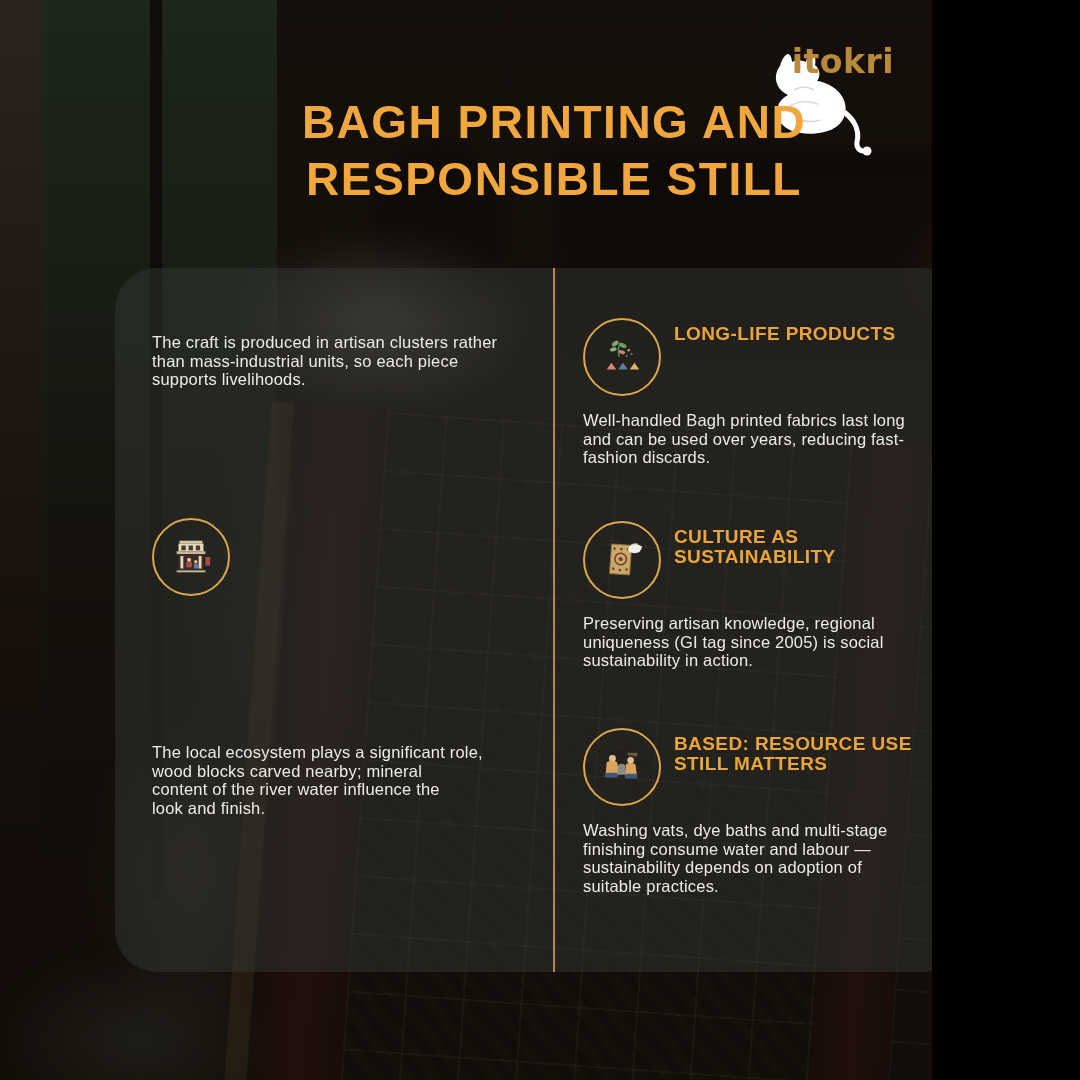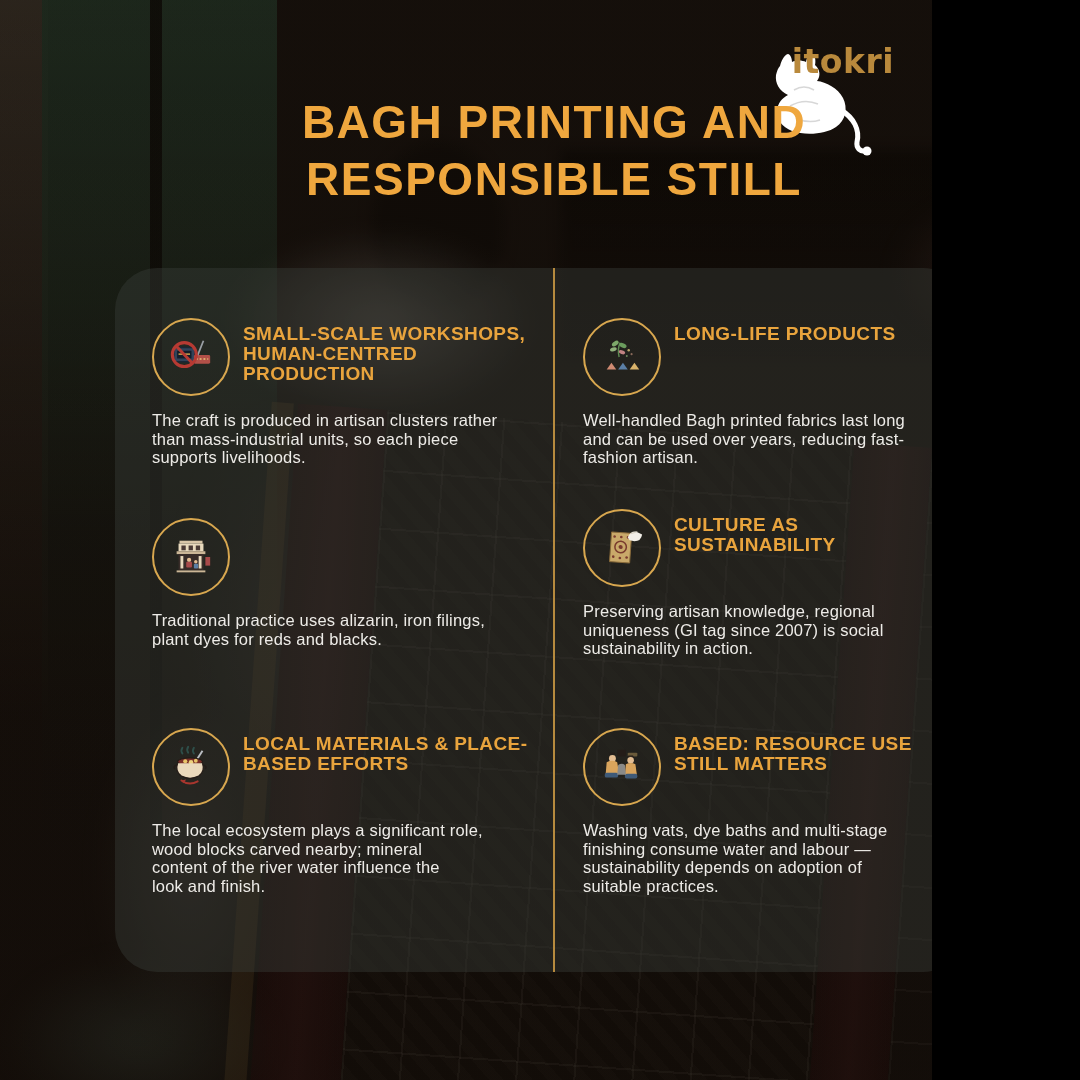--- a/index.html
+++ b/index.html
@@ -57,21 +57,21 @@
   .tiger{position:absolute;left:746px;top:50px;z-index:4;}
   .title{position:absolute;left:0;top:94px;width:1080px;z-index:5;margin:0;
          text-align:center;color:#efa73e;font-weight:800;font-size:46px;line-height:57px;
          letter-spacing:1.5px;font-family:"Liberation Sans",sans-serif;padding-left:28px;}
   .panel{position:absolute;left:115px;top:268px;width:850px;height:704px;z-index:3;
          background:rgba(58,61,57,.42);border-radius:42px;}
   .divider{position:absolute;left:438px;top:0;width:2px;height:704px;background:#b68a3e;}
 
   .cell{position:absolute;width:396px;}
   .c1{left:37px;top:50px;}  .c2{left:468px;top:50px;}
-  .c3{left:37px;top:250px;} .c4{left:468px;top:241px;}
+  .c3{left:37px;top:250px;} .c4{left:468px;top:253px;}
   .c5{left:37px;top:460px;} .c6{left:468px;top:460px;}
   .cell-head{display:flex;align-items:flex-start;gap:13px;}
   .icon-circle{flex:0 0 auto;width:78px;height:78px;border:2px solid #d8a74f;border-radius:50%;
                display:flex;align-items:center;justify-content:center;}
   .cell-title{margin:6px 0 0 0;color:#e9a43d;font-size:19px;line-height:20px;font-weight:bold;
               letter-spacing:.4px;white-space:pre-line;}
   .cell-body{margin:15px 0 0 0;color:#edebe7;font-size:16.5px;line-height:18.5px;
              letter-spacing:.2px;white-space:pre-line;}
 </style>
 </head>
@@ -116,37 +116,20 @@
   </div>
 
   <h1 class="title"><span>BAGH PRINTING AND</span><br>
     <span>RESPONSIBLE STILL</span>
   </h1>
 
   <div class="panel">
     <div class="divider"></div>
 
     <div class="cell c1">
-      <div class="cell-head">
-        <div class="icon-circle">
-          <svg width="46" height="46" viewBox="0 0 48 48">
-            <rect x="6" y="14" width="22" height="15" rx="2" fill="#31435a" stroke="#1a2736" stroke-width="1.5"></rect>
-            <rect x="9.5" y="17.5" width="15" height="8" fill="#121d2a"></rect>
-            <path d="M11 21 h12" stroke="#d8a74f" stroke-width="1.5"></path>
-            <rect x="27" y="22" width="17" height="9" rx="1.5" fill="#b25048"></rect>
-            <path d="M29 26 h13" stroke="#e8c97a" stroke-width="1.5" stroke-dasharray="2 2"></path>
-            <line x1="37" y1="7" x2="31" y2="22" stroke="#9aa0a6" stroke-width="1.8"></line>
-            <circle cx="17" cy="21.5" r="12.5" fill="none" stroke="#b63a33" stroke-width="3.2"></circle>
-            <line x1="8.5" y1="12.5" x2="25.5" y2="30.5" stroke="#b63a33" stroke-width="3.2"></line>
-          </svg>
-        </div>
-        <h3 class="cell-title">SMALL-SCALE WORKSHOPS,
-HUMAN-CENTRED
-PRODUCTION</h3>
-      </div>
       <p class="cell-body">The craft is produced in artisan clusters rather
 than mass-industrial units, so each piece
 supports livelihoods.</p>
     </div>
 
     <div class="cell c2">
       <div class="cell-head">
         <div class="icon-circle">
           <svg width="46" height="46" viewBox="0 0 48 48">
             <path d="M21 24 q-2 -8 1 -15" stroke="#5e8a52" stroke-width="1.5" fill="none"></path>
@@ -159,21 +142,21 @@
             <circle cx="29" cy="23" r="1" fill="#6d8a5e"></circle>
             <path d="M8 37 l5 -7 l5 7 z" fill="#cf8a72"></path>
             <path d="M20 37 l5 -7 l5 7 z" fill="#5b7fa6"></path>
             <path d="M32 37 l5 -7 l5 7 z" fill="#d9b36b"></path>
           </svg>
         </div>
         <h3 class="cell-title">LONG-LIFE PRODUCTS</h3>
       </div>
       <p class="cell-body">Well-handled Bagh printed fabrics last long
 and can be used over years, reducing fast-
-fashion artisan.</p>
+fashion discards.</p>
     </div>
 
     <div class="cell c3">
       <div class="cell-head">
         <div class="icon-circle">
           <svg width="46" height="46" viewBox="0 0 48 48">
             <rect x="12" y="7" width="24" height="3" fill="#d9c6a8"></rect>
             <rect x="11" y="10" width="26" height="8" fill="#e8d9bd"></rect>
             <rect x="14" y="12" width="4.5" height="5" fill="#4a3a35"></rect>
             <rect x="21.5" y="12" width="4.5" height="5" fill="#4a3a35"></rect>
@@ -184,22 +167,20 @@
             <rect x="32" y="23" width="3" height="13" fill="#e8d9bd"></rect>
             <circle cx="22" cy="27" r="2.2" fill="#e3bd92"></circle>
             <rect x="19" y="29" width="6" height="6" rx="1" fill="#a84a4a"></rect>
             <circle cx="29" cy="29" r="1.8" fill="#e3bd92"></circle>
             <rect x="27" y="31" width="4.5" height="5" rx="1" fill="#5b7fa6"></rect>
             <rect x="39" y="24" width="5" height="9" fill="#a84a4a"></rect>
             <rect x="9" y="38" width="30" height="2" fill="#cbb696"></rect>
           </svg>
         </div>
       </div>
-      <p class="cell-body">Traditional practice uses alizarin, iron filings,
-plant dyes for reds and blacks.</p>
     </div>
 
     <div class="cell c4">
       <div class="cell-head">
         <div class="icon-circle">
           <svg width="46" height="46" viewBox="0 0 48 48">
             <g transform="rotate(4 23 24)">
               <rect x="12" y="8" width="21" height="31" fill="#c9a96a" stroke="#8a6a3a" stroke-width="1"></rect>
               <circle cx="22.5" cy="23" r="6" fill="none" stroke="#7a3b2e" stroke-width="1.6"></circle>
               <circle cx="22.5" cy="23" r="2.2" fill="#7a3b2e"></circle>
@@ -211,43 +192,25 @@
                 <circle cx="29.5" cy="33.5" r="1.4" fill="#7a3b2e"></circle>
             </g>
             <path d="M30 13 q3 -7 9 -6 l6 3 q-1 7 -8 7 l-5 -1 z" fill="#f2efe8"></path>
             <path d="M33 9 l7 -2" stroke="#d8d2c4" stroke-width="1.2"></path>
           </svg>
         </div>
         <h3 class="cell-title">CULTURE AS
 SUSTAINABILITY</h3>
       </div>
       <p class="cell-body">Preserving artisan knowledge, regional
-uniqueness (GI tag since 2007) is social
+uniqueness (GI tag since 2005) is social
 sustainability in action.</p>
     </div>
 
     <div class="cell c5">
-      <div class="cell-head">
-        <div class="icon-circle">
-          <svg width="46" height="46" viewBox="0 0 48 48">
-            <path d="M15 4 q-2 3 0 6 M21 3 q-2 3 0 6 M27 4 q-2 3 0 6" stroke="#2e4f4a" stroke-width="2" fill="none" stroke-linecap="round"></path>
-            <line x1="36" y1="7" x2="29" y2="18" stroke="#b9bdc2" stroke-width="2"></line>
-            <ellipse cx="23" cy="18.5" rx="13" ry="4" fill="#7a2f28" stroke="#241c18" stroke-width="1.2"></ellipse>
-            <circle cx="18" cy="18" r="2.2" fill="#e8c56a"></circle>
-              <circle cx="24" cy="19" r="2.4" fill="#edd27e"></circle>
-            <circle cx="29" cy="17.5" r="2" fill="#e8c56a"></circle>
-            <path d="M10 20 q-3 9 4 13.5 q9 4.5 18 0 q7 -4.5 4 -13.5" fill="#ead9bc" stroke="#241c18" stroke-width="1.3"></path>
-            <path d="M9 22 q-4 1 -2 4 M37 22 q4 1 2 4" stroke="#241c18" stroke-width="1.5" fill="none"></path>
-            <path d="M14 38 q8 6 17 1" stroke="#a8362e" stroke-width="2" fill="none" stroke-linecap="round"></path>
-            <path d="M14 38 l5 -1 l-3 4 z" fill="#a8362e"></path>
-          </svg>
-        </div>
-        <h3 class="cell-title">LOCAL MATERIALS &amp; PLACE-
-BASED EFFORTS</h3>
-      </div>
       <p class="cell-body">The local ecosystem plays a significant role,
 wood blocks carved nearby; mineral
 content of the river water influence the
 look and finish.</p>
     </div>
 
     <div class="cell c6">
       <div class="cell-head">
         <div class="icon-circle">
           <svg width="46" height="46" viewBox="0 0 48 48">

